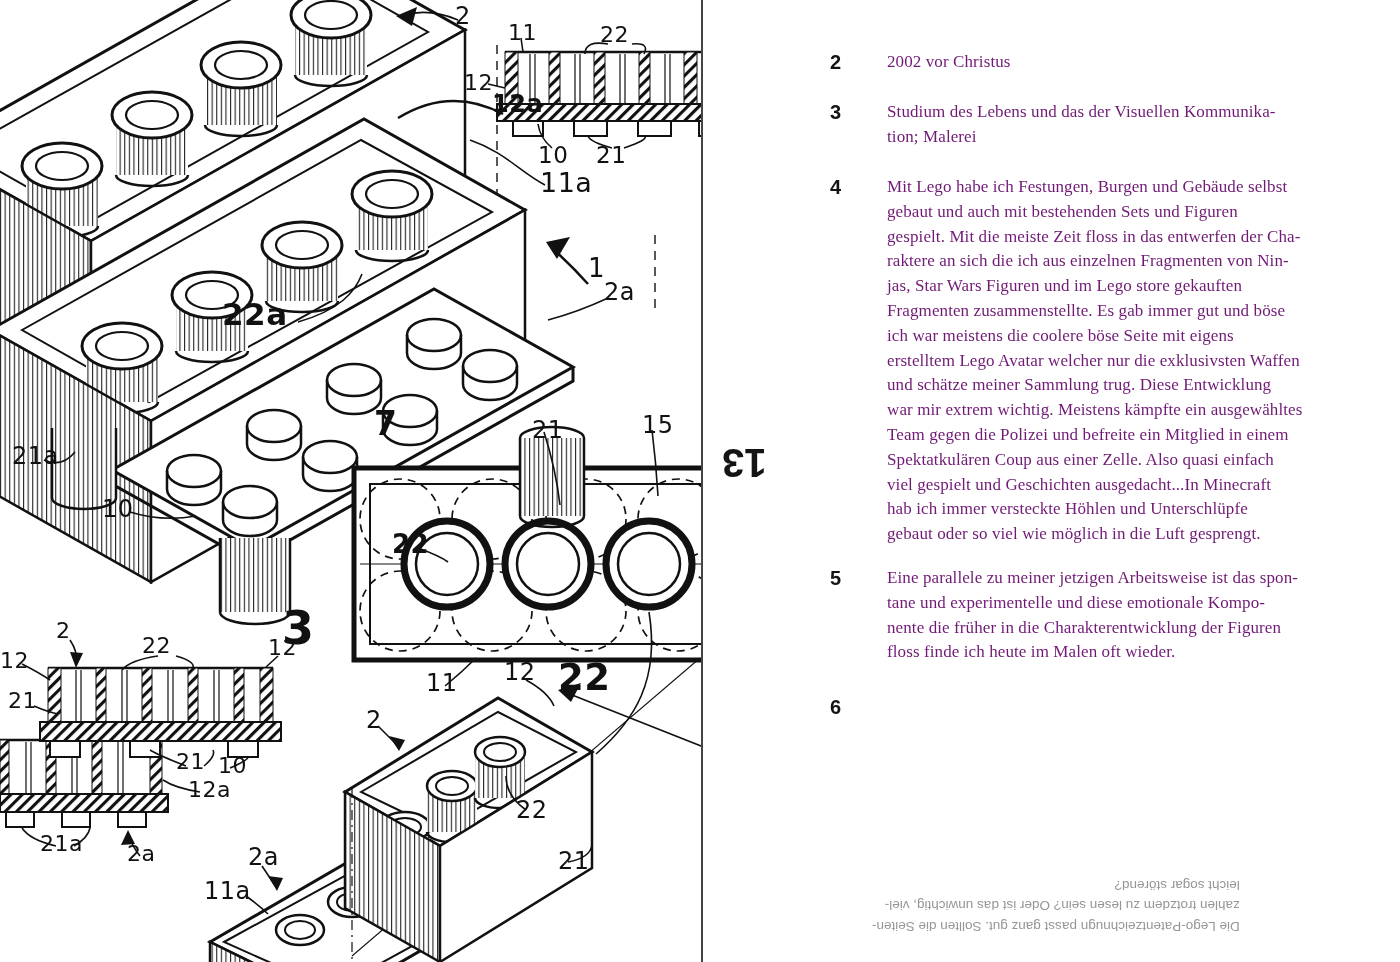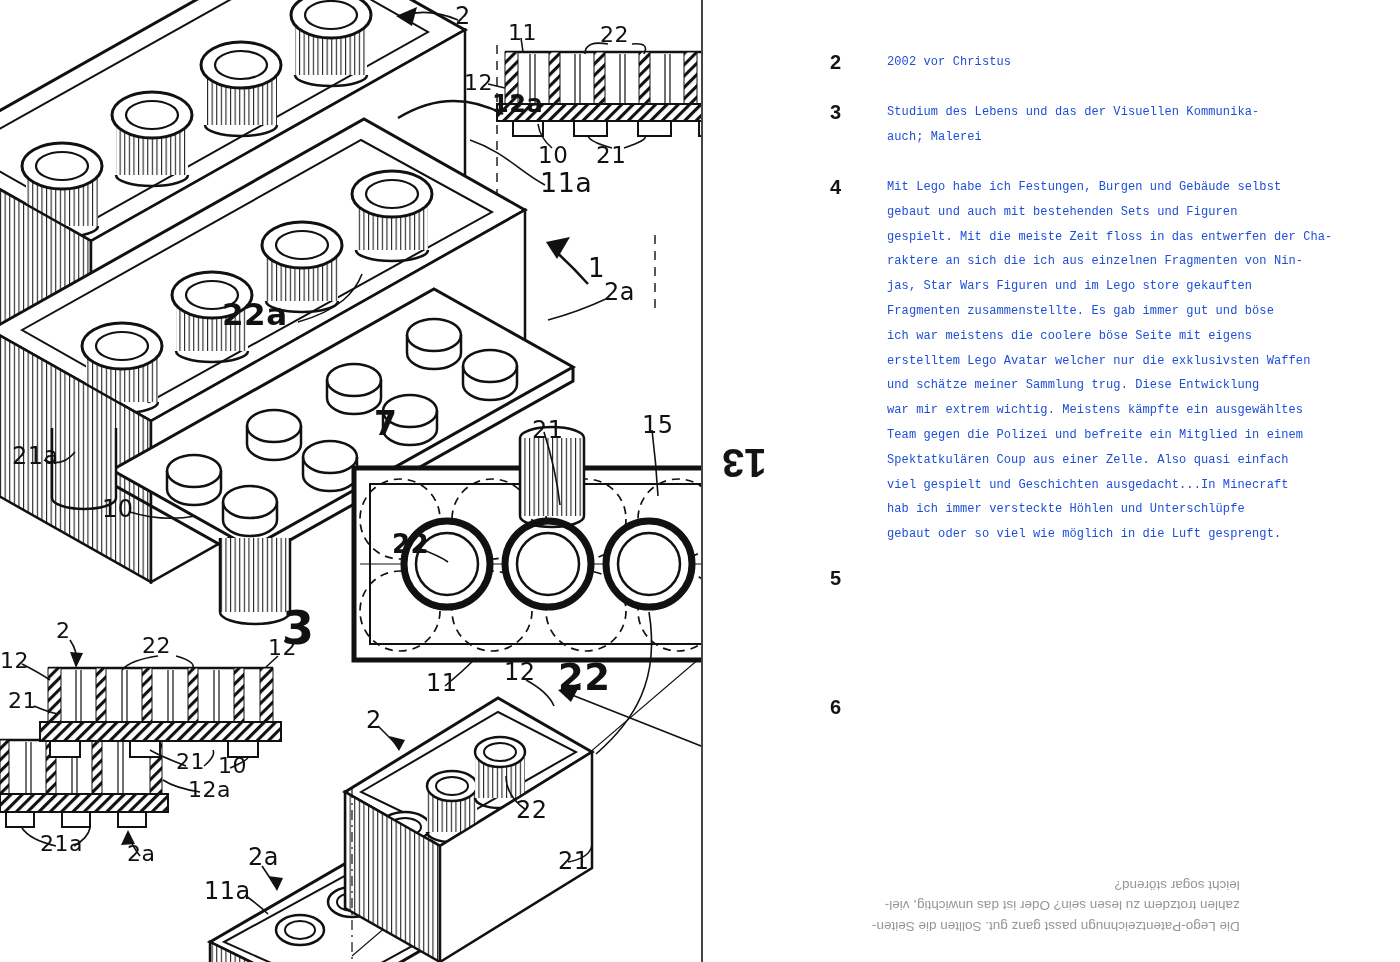--- a/index.html
+++ b/index.html
@@ -4,21 +4,21 @@
 <style>
   html,body{margin:0;padding:0;background:#ffffff;}
   body{width:1400px;height:962px;overflow:hidden;}
   .spread{position:relative;width:1400px;height:962px;background:#ffffff;font-family:"Liberation Serif",serif;}
   .left-page{position:absolute;left:0;top:0;width:702px;height:962px;}
   .left-page svg{display:block;}
   .gutter{position:absolute;left:701px;top:0;width:1.5px;height:962px;background:#454545;}
   .right-page{position:absolute;left:702px;top:0;width:698px;height:962px;}
   .entry{position:absolute;display:flex;align-items:flex-start;}
   .entry .num{font-family:"Liberation Sans",sans-serif;font-weight:700;font-size:20px;color:#141414;width:57px;flex:none;line-height:25px;}
-  .entry .body{font-size:12px;line-height:24.8px;color:#1d4ed8;white-space:pre-line;width:480px;letter-spacing:0.1px;font-family:Liberation Mono, monospace;}
+  .entry .body{font-size:17px;line-height:24.8px;color:#701a75;white-space:pre-line;width:480px;letter-spacing:0.1px;}
   .pagenum{position:absolute;left:20px;top:440px;transform:rotate(180deg);font-family:"Liberation Sans",sans-serif;font-weight:700;font-size:40px;color:#141414;}
   .margin-note{position:absolute;right:160px;bottom:26px;transform:rotate(180deg);font-family:"Liberation Sans",sans-serif;font-size:13.5px;line-height:20.6px;color:#969696;white-space:pre-line;text-align:left;}
   .lbl{font-family:"DejaVu Sans",sans-serif;fill:#111;letter-spacing:0.5px;}
   .lbl.big{font-weight:600;}
   .lbl.fig{font-weight:700;letter-spacing:0;}
   .lbl.hand{font-weight:700;}
   .ln{fill:none;stroke:#111;stroke-width:1.6;}
   .th{fill:none;stroke:#111;stroke-width:2.5;}
   .ah{fill:#111;stroke:none;}
 </style>
@@ -347,21 +347,21 @@
 
   <div class="right-page">
     <div id="entries">
         <div class="entry" style="left: 128px; top: 50px;">
           <div class="num">2</div>
           <div class="body">2002 vor Christus</div>
         </div>
         <div class="entry" style="left: 128px; top: 100px;">
           <div class="num">3</div>
           <div class="body">Studium des Lebens und das der Visuellen Kommunika-
-auch; Malerei</div>
+tion; Malerei</div>
         </div>
         <div class="entry" style="left: 128px; top: 175px;">
           <div class="num">4</div>
           <div class="body">Mit Lego habe ich Festungen, Burgen und Gebäude selbst
 gebaut und auch mit bestehenden Sets und Figuren
 gespielt. Mit die meiste Zeit floss in das entwerfen der Cha-
 raktere an sich die ich aus einzelnen Fragmenten von Nin-
 jas, Star Wars Figuren und im Lego store gekauften
 Fragmenten zusammenstellte. Es gab immer gut und böse
 ich war meistens die coolere böse Seite mit eigens
@@ -369,20 +369,24 @@
 und schätze meiner Sammlung trug. Diese Entwicklung
 war mir extrem wichtig. Meistens kämpfte ein ausgewähltes
 Team gegen die Polizei und befreite ein Mitglied in einem
 Spektatkulären Coup aus einer Zelle. Also quasi einfach
 viel gespielt und Geschichten ausgedacht...In Minecraft
 hab ich immer versteckte Höhlen und Unterschlüpfe
 gebaut oder so viel wie möglich in die Luft gesprengt.</div>
         </div>
         <div class="entry" style="left: 128px; top: 566px;">
           <div class="num">5</div>
+          <div class="body">Eine parallele zu meiner jetzigen Arbeitsweise ist das spon-
+tane und experimentelle und diese emotionale Kompo-
+nente die früher in die Charakterentwicklung der Figuren
+floss finde ich heute im Malen oft wieder.</div>
         </div>
         <div class="entry" style="left: 128px; top: 695px;">
           <div class="num">6</div>
         </div>
       </div>
     <div class="pagenum">13</div>
     <div class="margin-note" id="margin-note">Die Lego-Patentzeichnugn passt ganz gut. Sollten die Seiten-
 zahlen trotzdem zu lesen sein? Oder ist das unwichtig, viel-
 leicht sogar störend?</div>
   </div>

